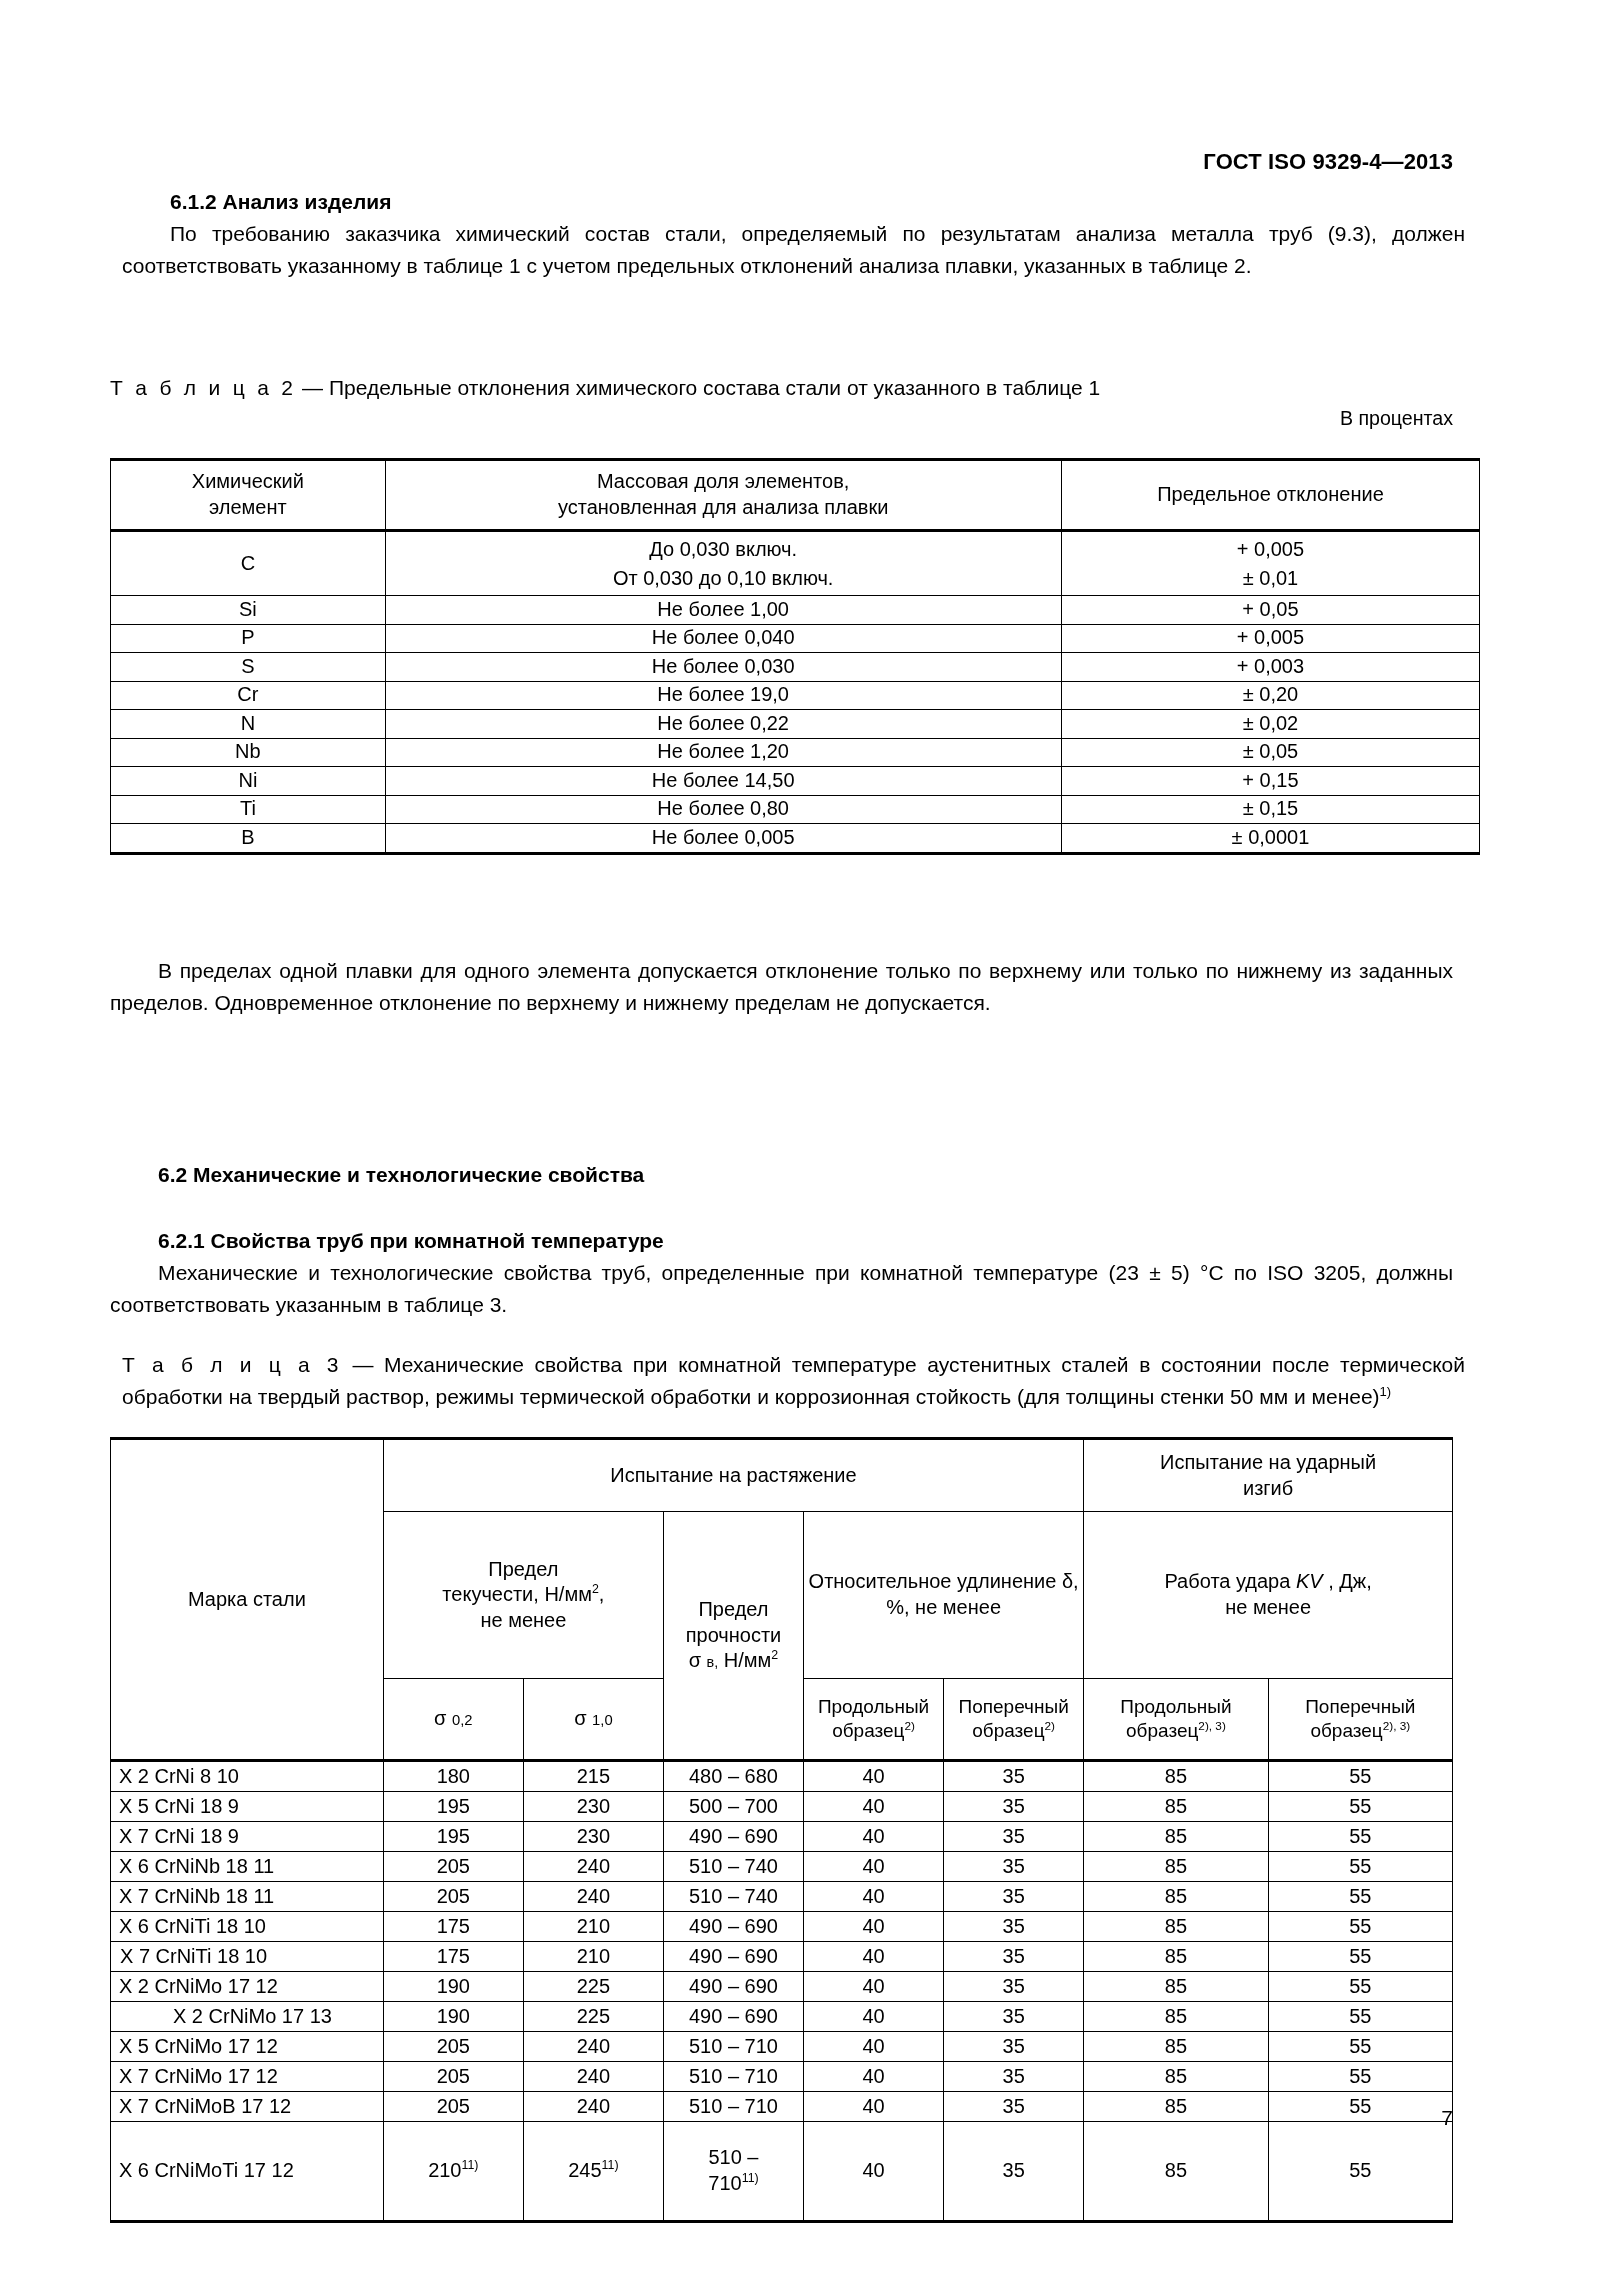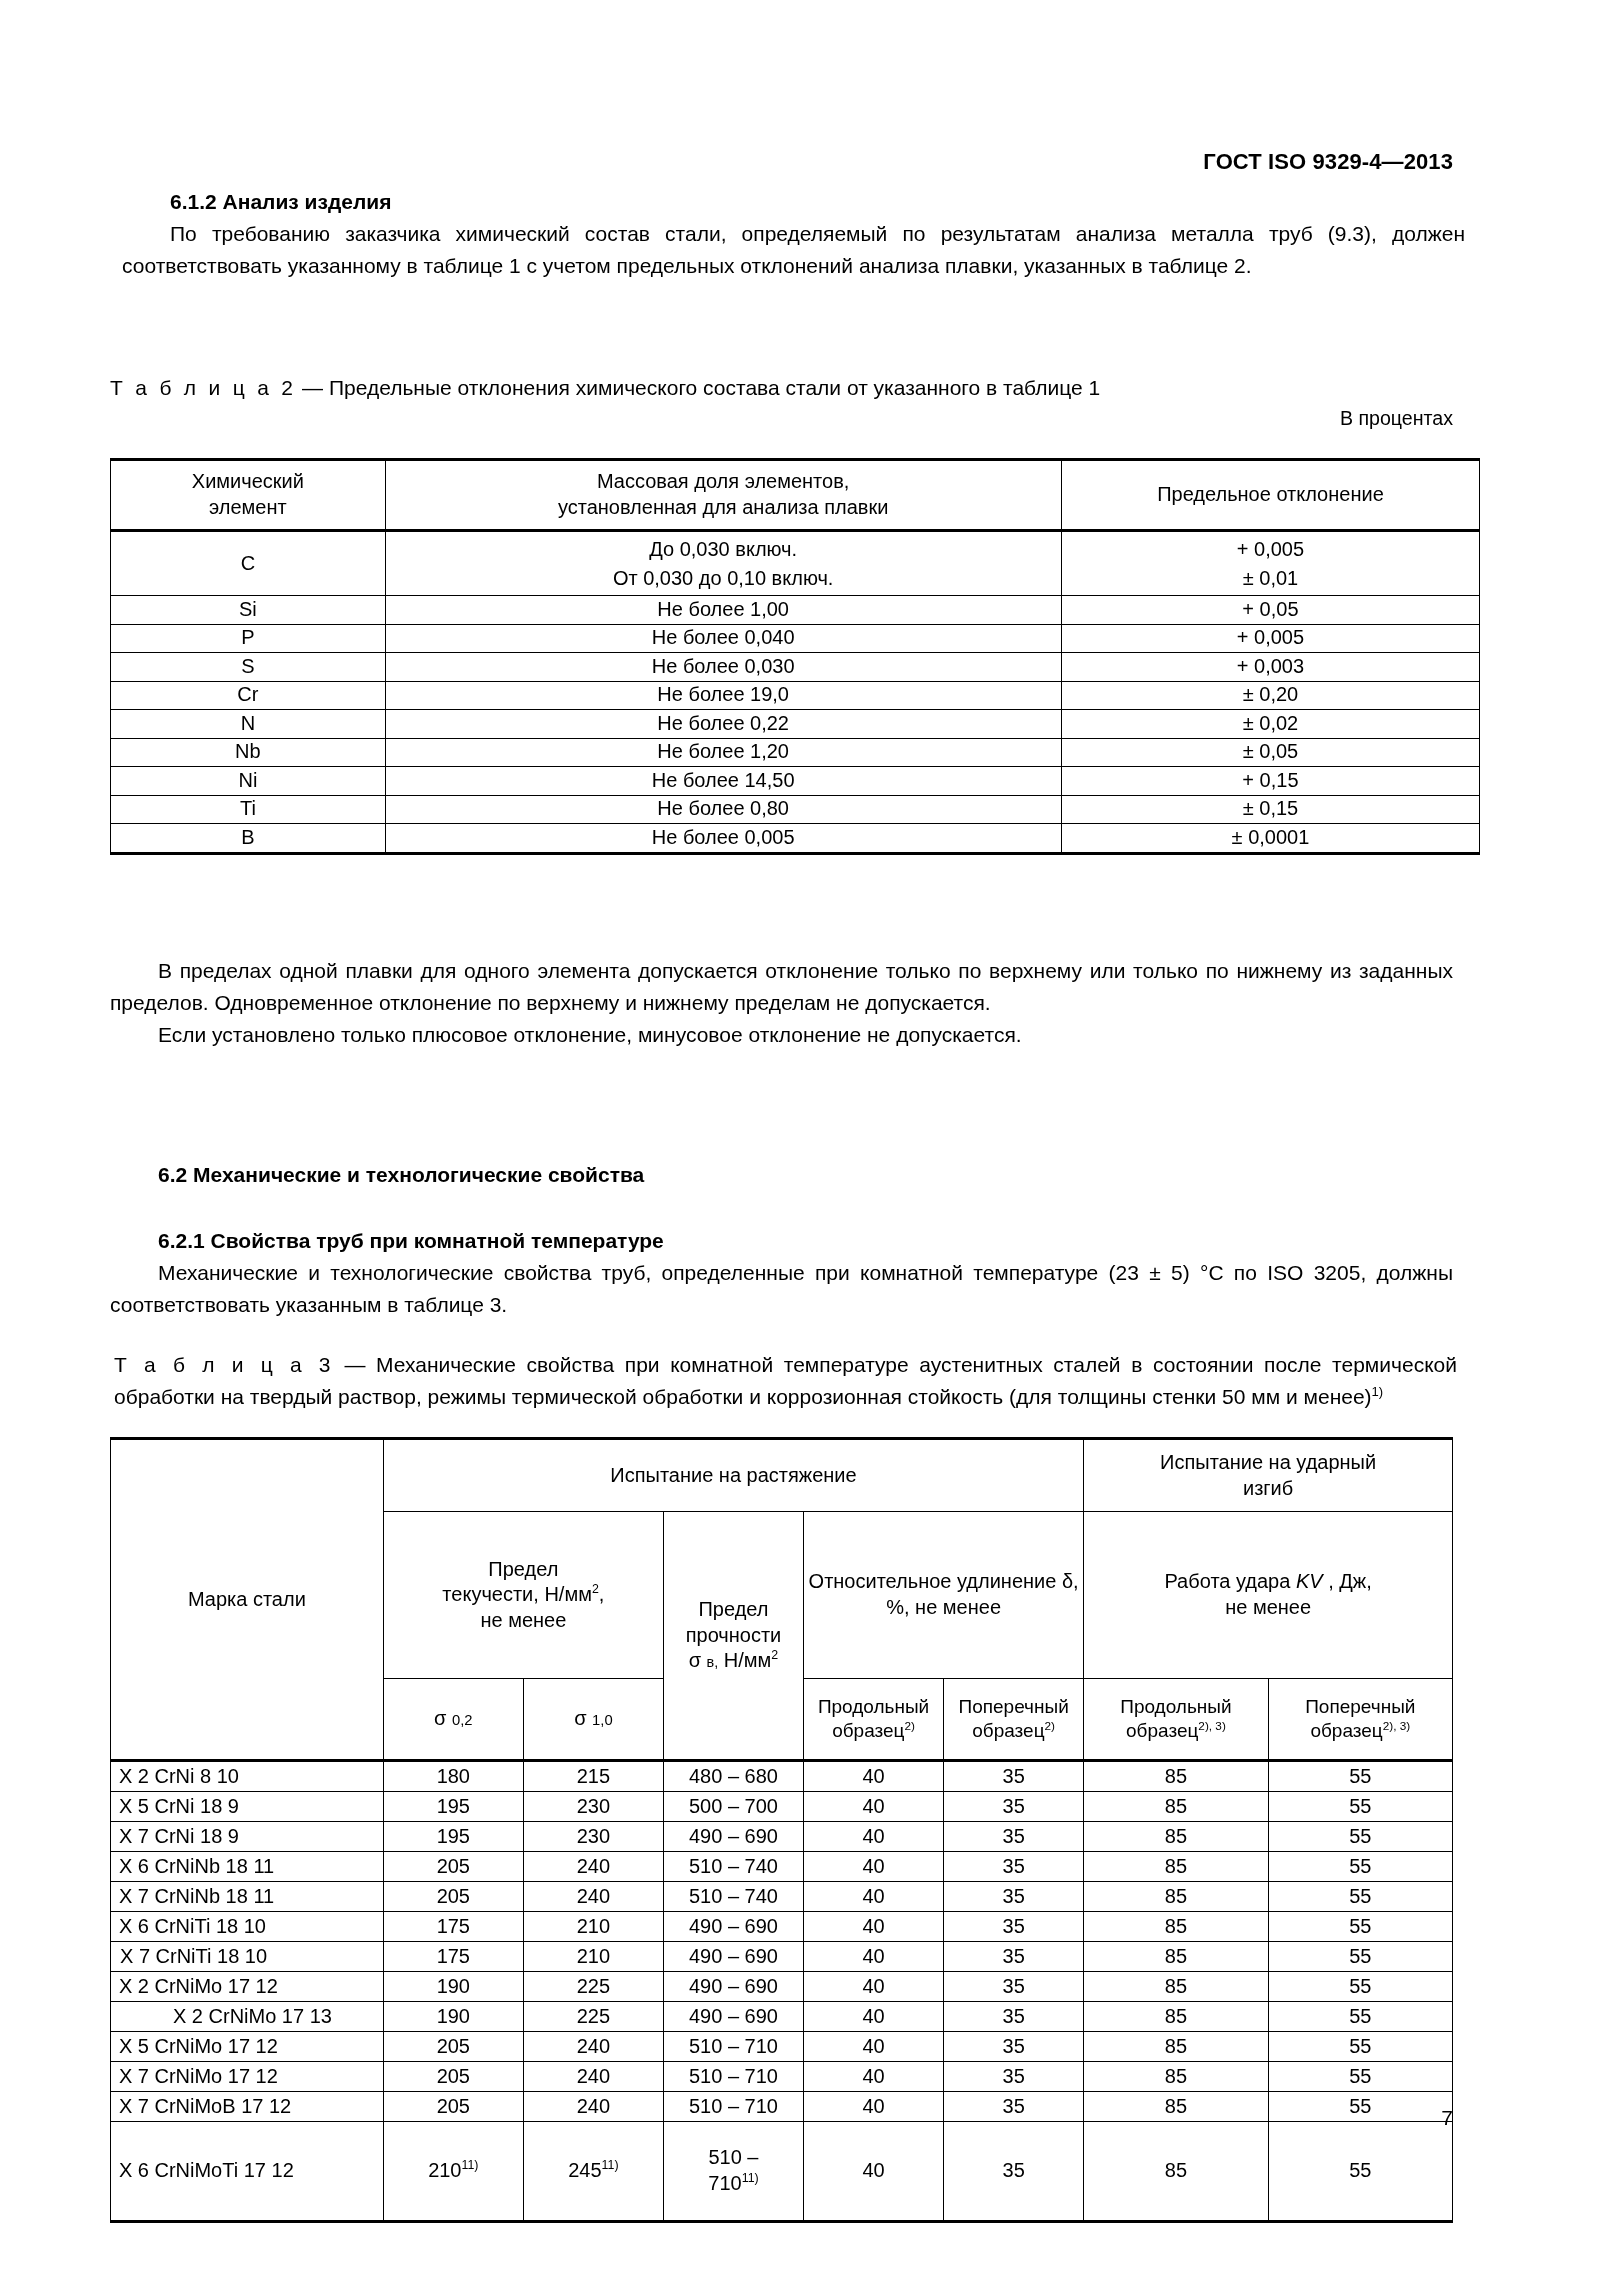--- a/index.html
+++ b/index.html
@@ -181,33 +181,32 @@
           <td>B</td>
           <td>Не более 0,005</td>
           <td>± 0,0001</td>
         </tr>
       </tbody>
     </table>
   </div>
 
   <div style="position:absolute; top:955px; left:0; width:1343px;">
     <p class="body">В пределах одной плавки для одного элемента допускается отклонение только по верхнему или только по нижнему из заданных пределов. Одновременное отклонение по верхнему и нижнему пределам не допускается.</p>
-    <p class="body">Если установлено только плюсовое отклонение, минусовое отклонение не допускается.</p>
   </div>
 
   <div style="position:absolute; top:1163px; left:0; width:1343px;">
     <div class="h-sub">6.2 Механические и технологические свойства</div>
   </div>
 
   <div style="position:absolute; top:1229px; left:0; width:1343px;">
     <div class="h-sub">6.2.1 Свойства труб при комнатной температуре</div>
     <p class="body" style="margin-top:3.9px;">Механические и технологические свойства труб, определенные при комнатной температуре (23 ± 5) °C по ISO 3205, должны соответствовать указанным в таблице 3.</p>
   </div>
 
-  <div style="position:absolute; top:1349px; left:4px; width:1343px;">
+  <div style="position:absolute; top:1349px; left:12px; width:1343px;">
     <p class="tbl-caption"><span class="lbl">Т а б л и ц а  3</span><span> — </span><span>Механические свойства при комнатной температуре аустенитных сталей в состоянии после термической обработки на твердый раствор, режимы термической обработки и коррозионная стойкость (для толщины стенки 50 мм и менее)</span><sup>1)</sup></p>
   </div>
 
   <div style="position:absolute; top:1437px; left:0; width:1343px;">
     <table class="gost" id="table3" style="position:relative;">
       <thead>
         <tr>
           <td class="c1" rowspan="3">Марка стали</td>
           <td class="band" colspan="5">Испытание на растяжение</td>
           <td class="band c8" colspan="2">

